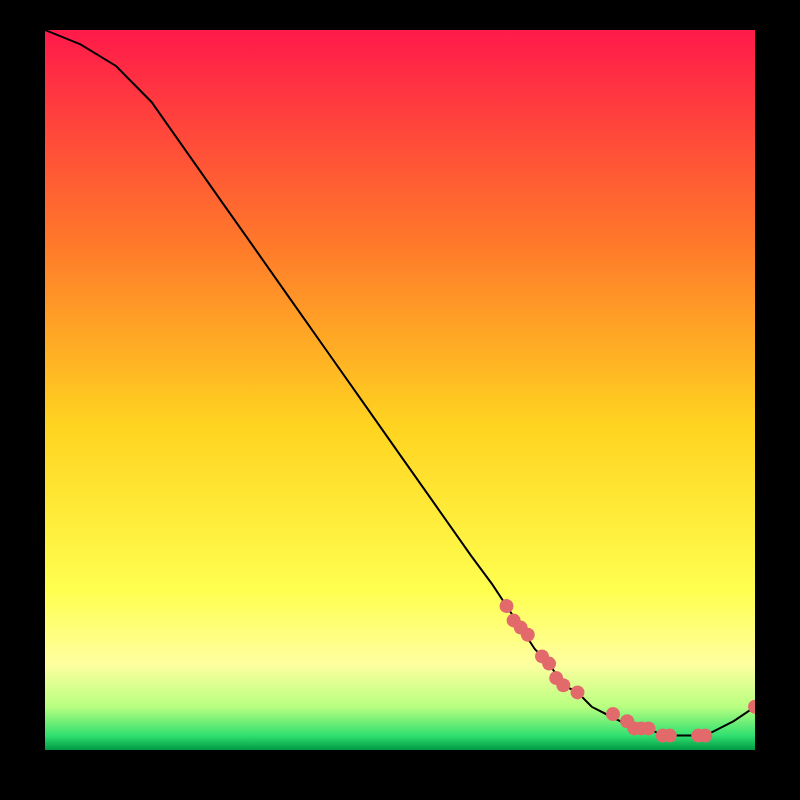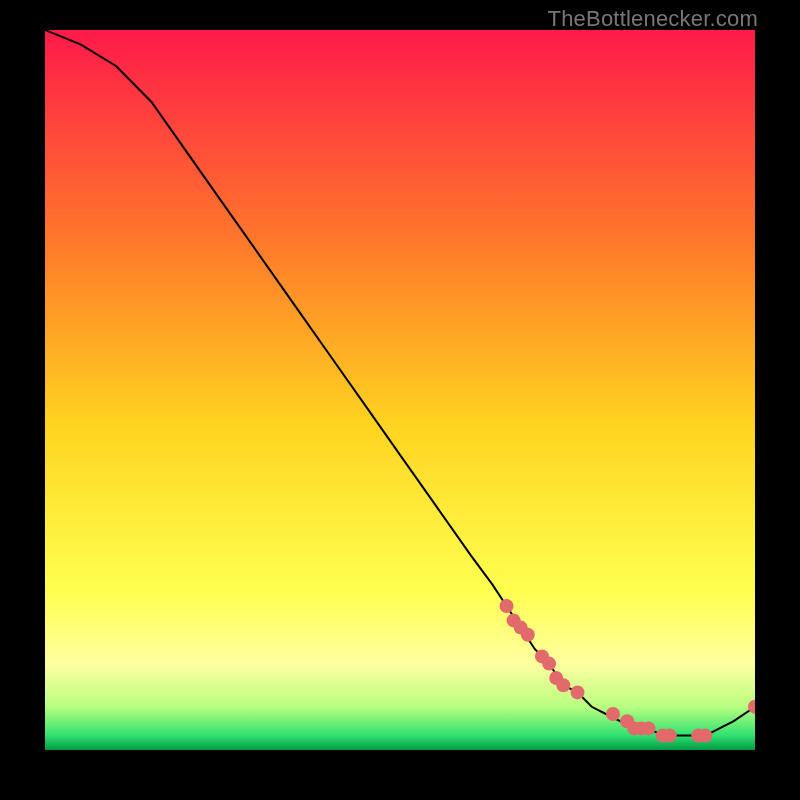--- a/index.html
+++ b/index.html
@@ -37,21 +37,20 @@
     font-weight: 500;
     letter-spacing: 0.2px;
     user-select: none;
   }
 </style>
 </head>
 <body>
 
 <div class="stage">
 
-  <div class="watermark">TheBottlenecker.com</div>
 
   <div class="plot-area">
     <svg viewBox="0 0 710 720">
       <defs>
         <linearGradient id="bg-grad" x1="0" y1="0" x2="0" y2="1">
           <stop id="g-top" offset="0%" stop-color="#ff1a4a"></stop>
           <stop id="g-mid1" offset="30%" stop-color="#ff7a2a"></stop>
           <stop id="g-mid2" offset="55%" stop-color="#ffd420"></stop>
           <stop id="g-yel" offset="78%" stop-color="#ffff50"></stop>
           <stop id="g-lyel" offset="88%" stop-color="#ffffa0"></stop>

